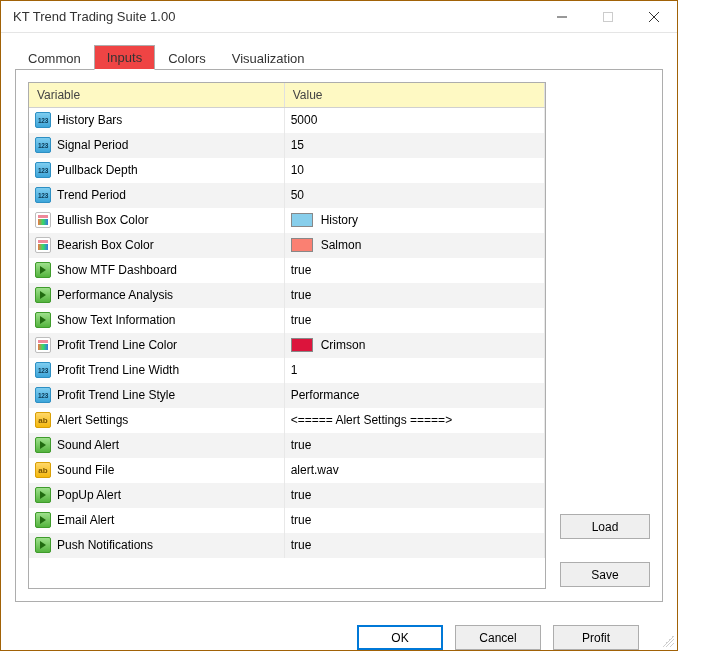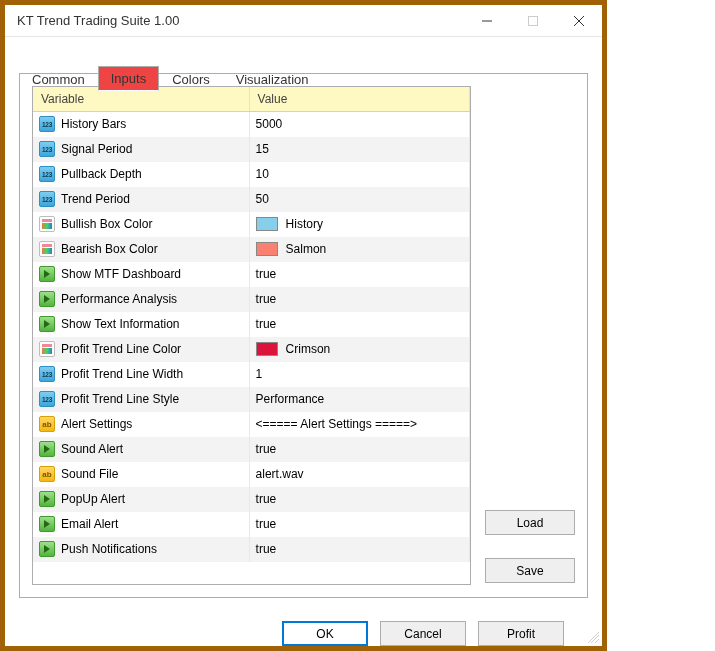--- a/index.html
+++ b/index.html
@@ -6,23 +6,23 @@
   html, body {
     margin: 0; padding: 0;
     width: 715px; height: 651px;
     font-family: "Segoe UI", Tahoma, sans-serif;
     font-size: 12px;
     background: #fff;
     color: #000;
     overflow: hidden;
   }
   .window {
-    width: 607px; height: 651px;
+    width: 678px; height: 651px;
     display: flex; flex-direction: column;
-    border: 5px solid #a16207;
+    border: 1px solid #a16207;
   }
   .titlebar {
     height: 32px;
     display: flex; align-items: center;
     padding: 0 0 0 12px;
     border-bottom: 1px solid #e5e5e5;
   }
   .title {
     flex: 1;
     font-size: 13px;
@@ -48,21 +48,21 @@
     height: 26px;
   }
   .tab {
     padding: 4px 12px;
     font-size: 13px;
     color: #333;
     border: 1px solid transparent;
     border-bottom: none;
     cursor: default;
     position: relative;
-    top: 18px;
+    top: 1px;
   }
   .tab.active {
     border-color: #adadad;
     background: #ef4444;
     border-bottom: 1px solid #fff;
     z-index: 2;
   }
   .tab-pane {
     border: 1px solid #adadad;
     flex: 1;

